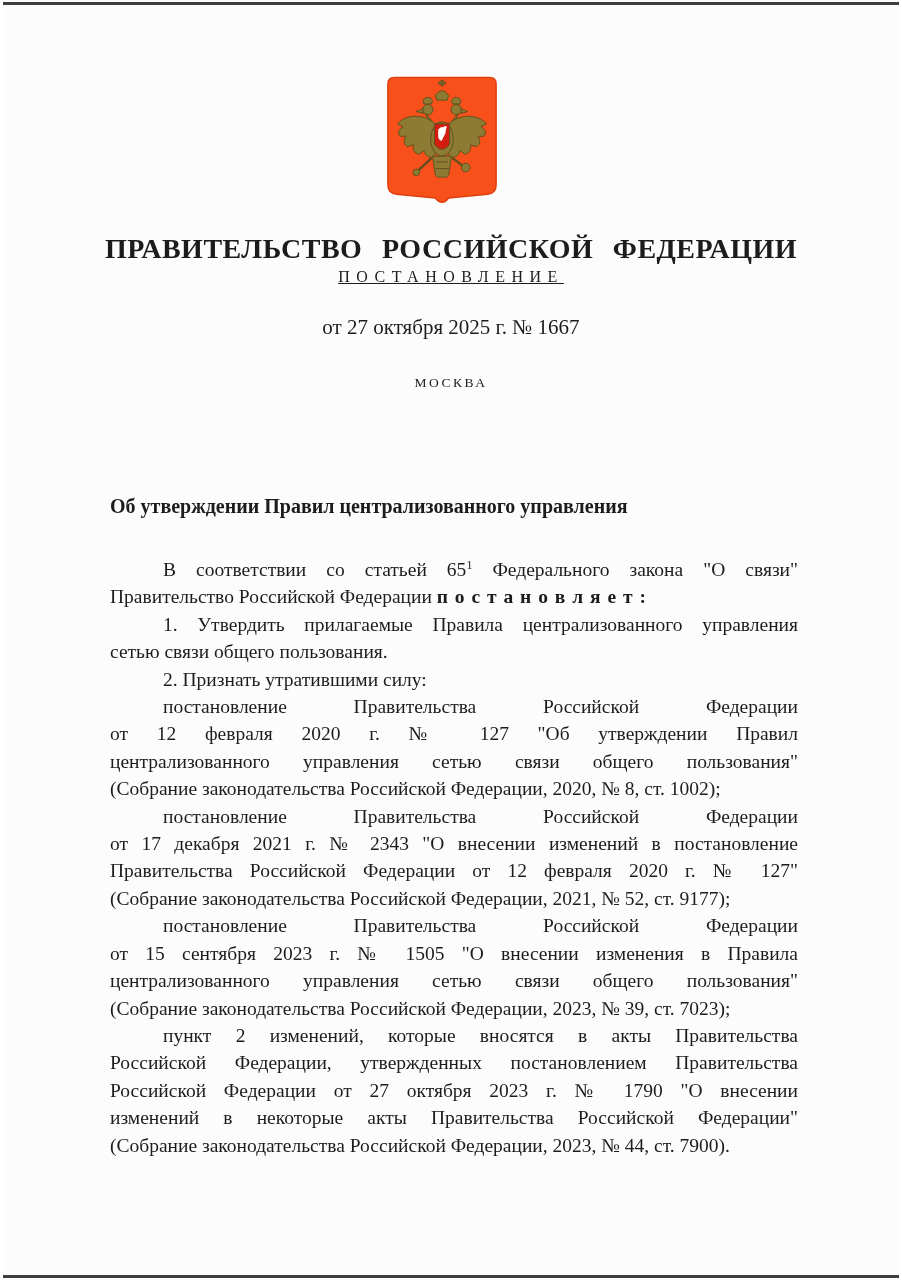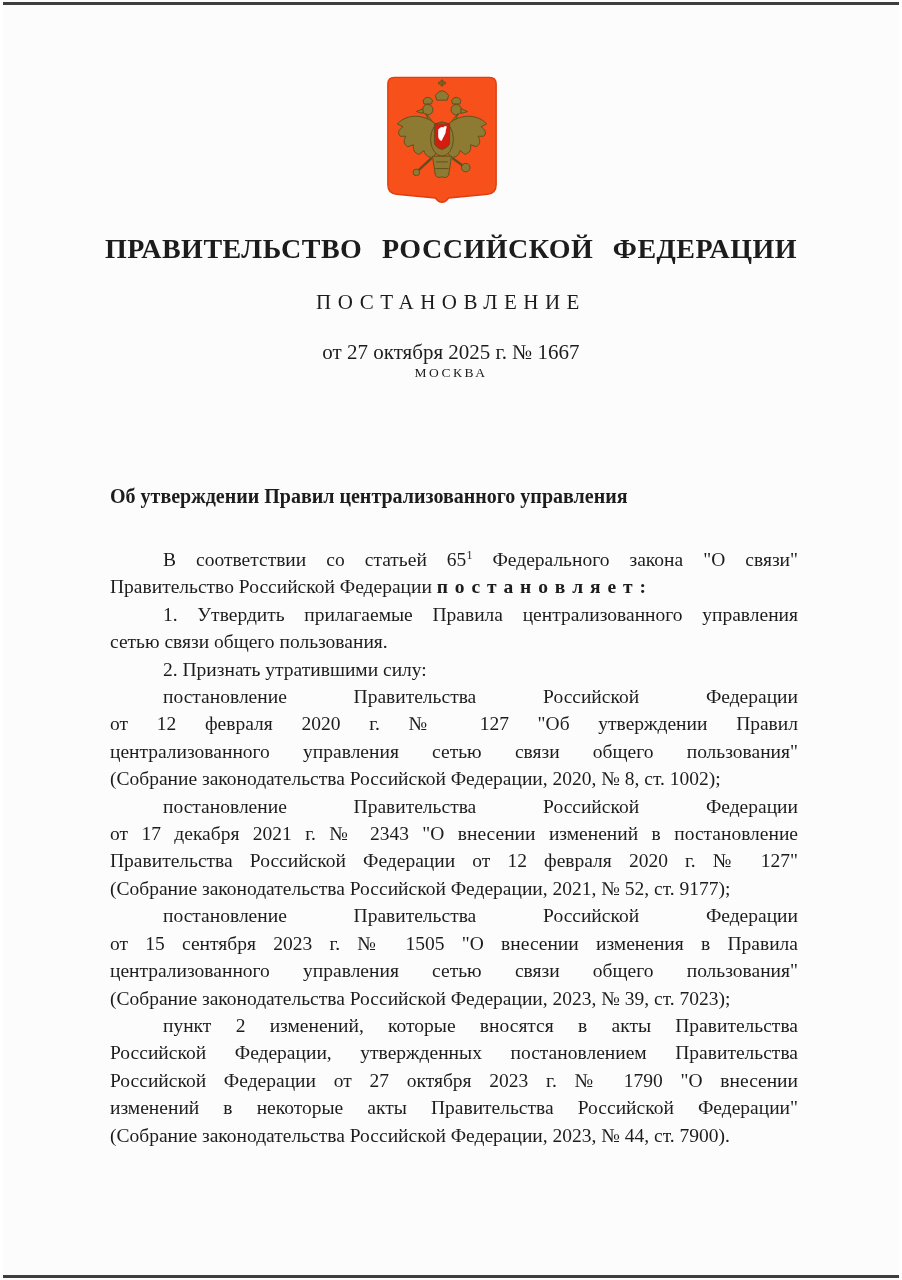--- a/index.html
+++ b/index.html
@@ -41,33 +41,34 @@
     margin-top: 26px;
     text-align: center;
     font-weight: bold;
     font-size: 28px;
     line-height: 30px;
     letter-spacing: 0.5px;
     word-spacing: 12px;
     white-space: nowrap;
   }
   .doc-type {
-    margin-top: 25px;
+    text-align: center;
+    font-size: 16px;
+    line-height: 26px;
+    letter-spacing: 6.5px;
+    text-decoration: underline;
+  }
+  .date-line {
+    margin-top: 24px;
     text-align: center;
     font-size: 21px;
     line-height: 26px;
-    letter-spacing: 6.5px;
-  }
-  .date-line {
-    margin-top: 24px;
-    text-align: center;
-    font-size: 21px;
-    line-height: 26px;
   }
   .city {
+    margin-top: 35px;
     text-align: center;
     font-size: 13.5px;
     line-height: 16px;
     letter-spacing: 2.5px;
   }
 
   
   .doc-title {
     margin: 101px 0 0 107px;
     width: 688px;

